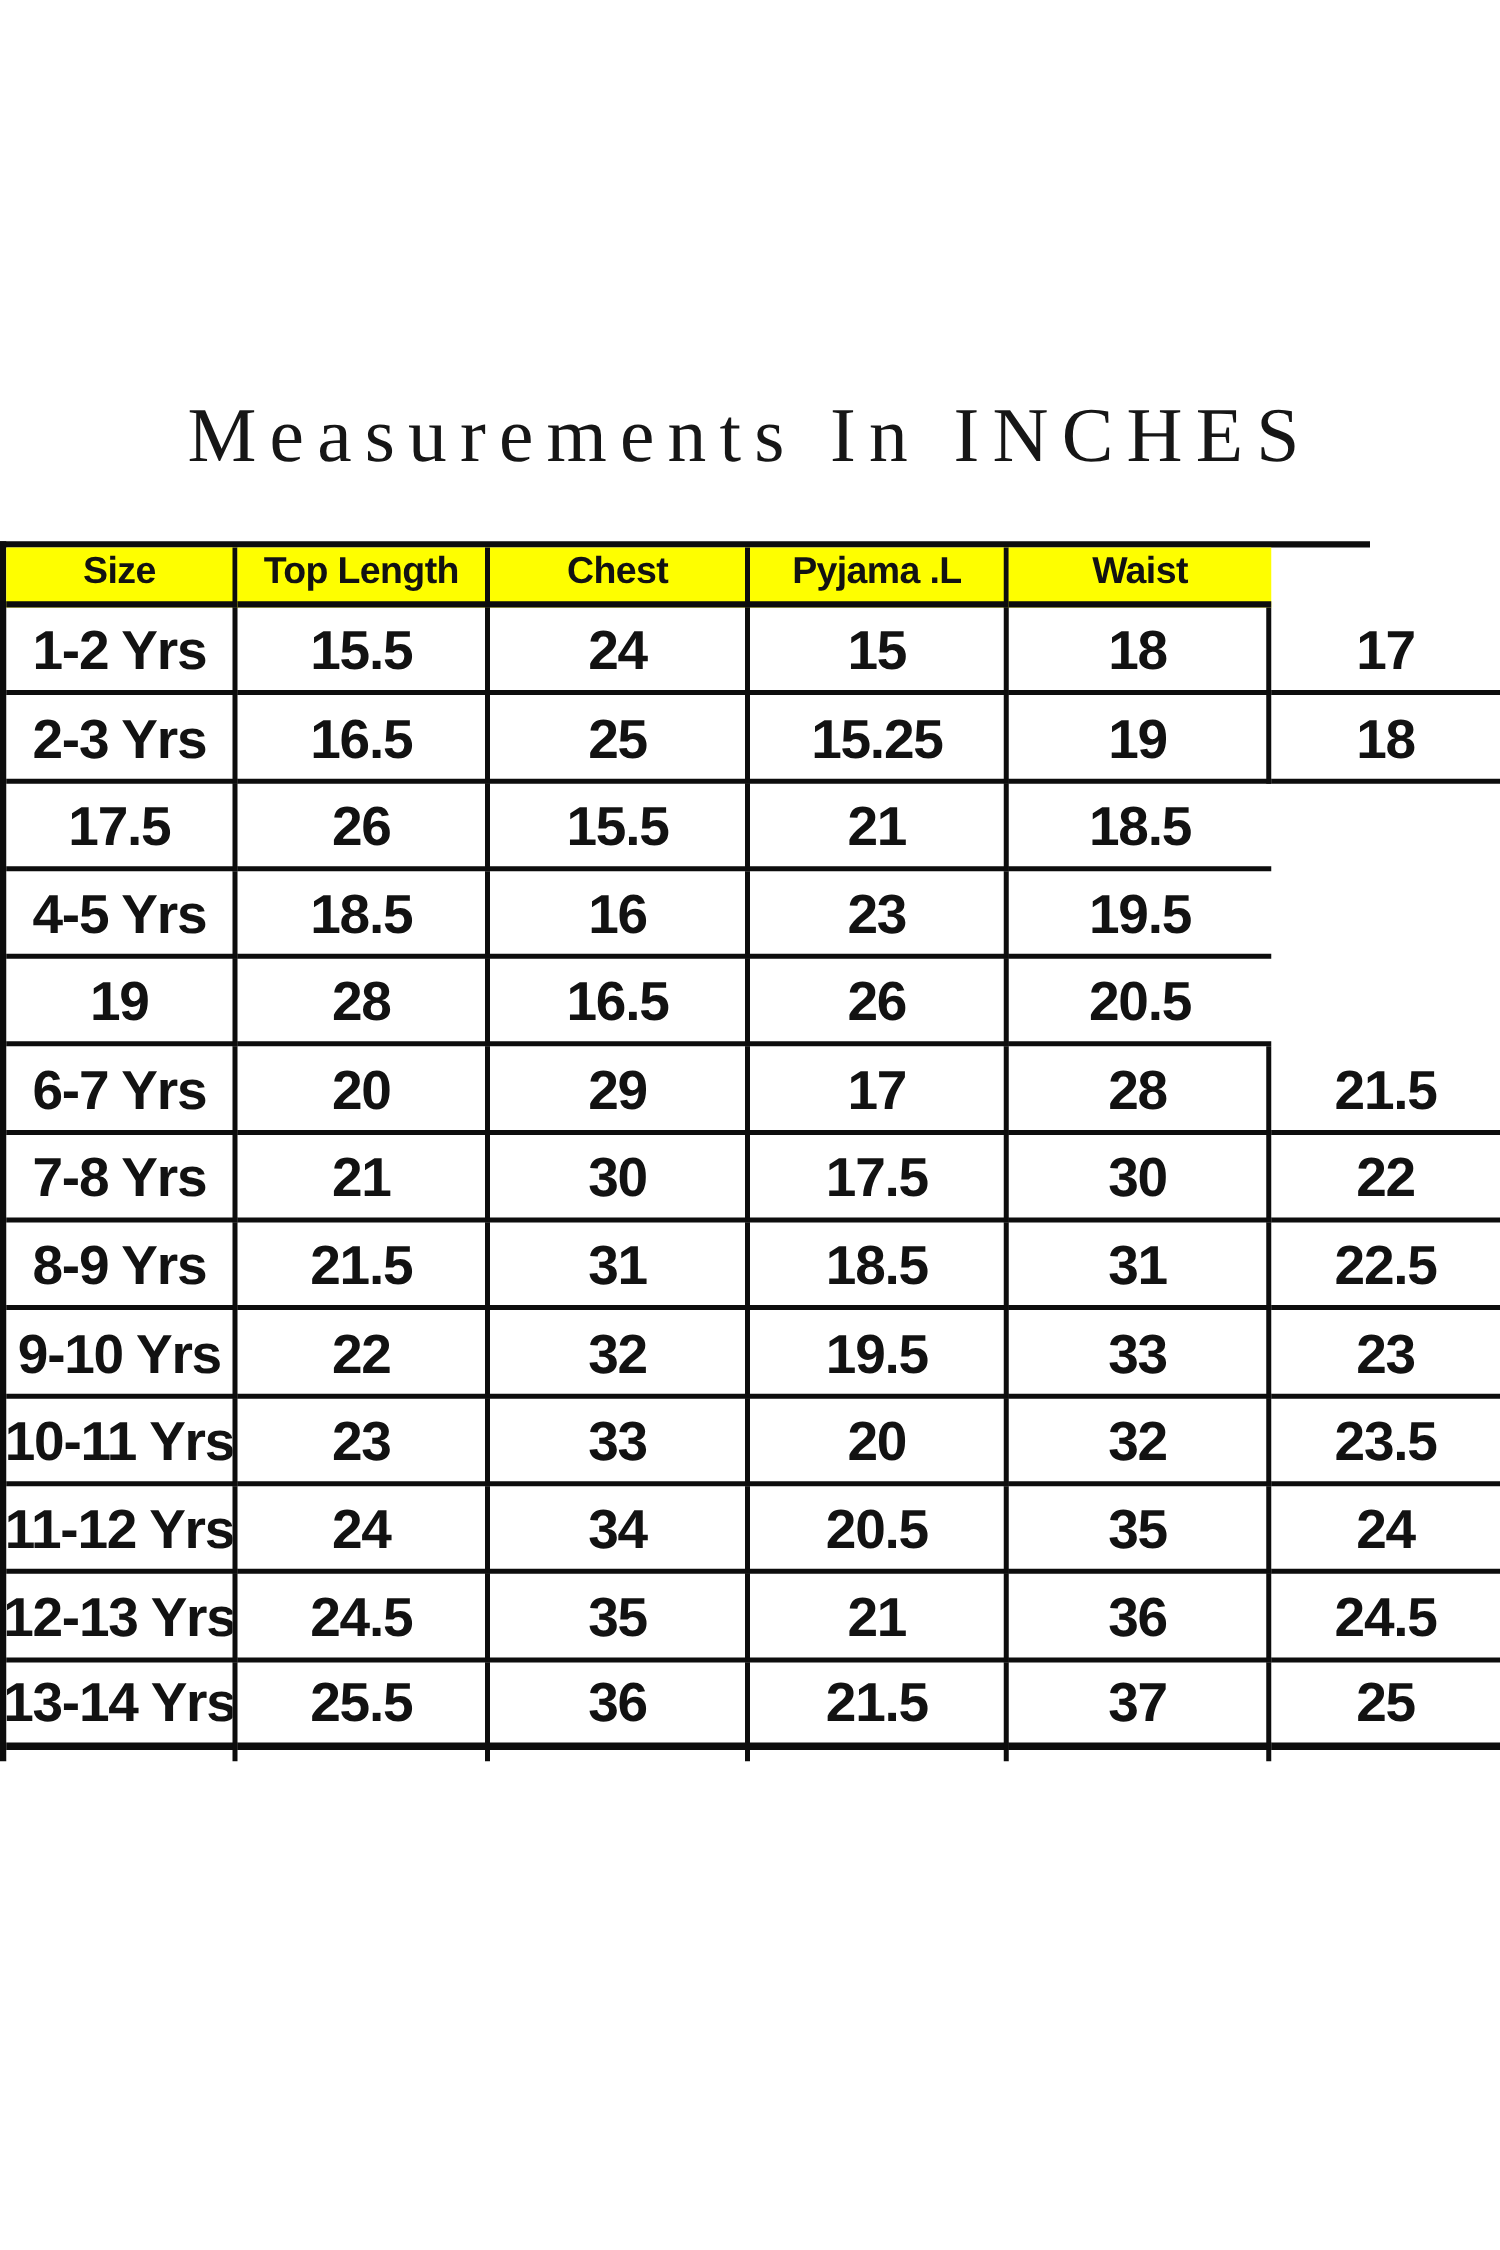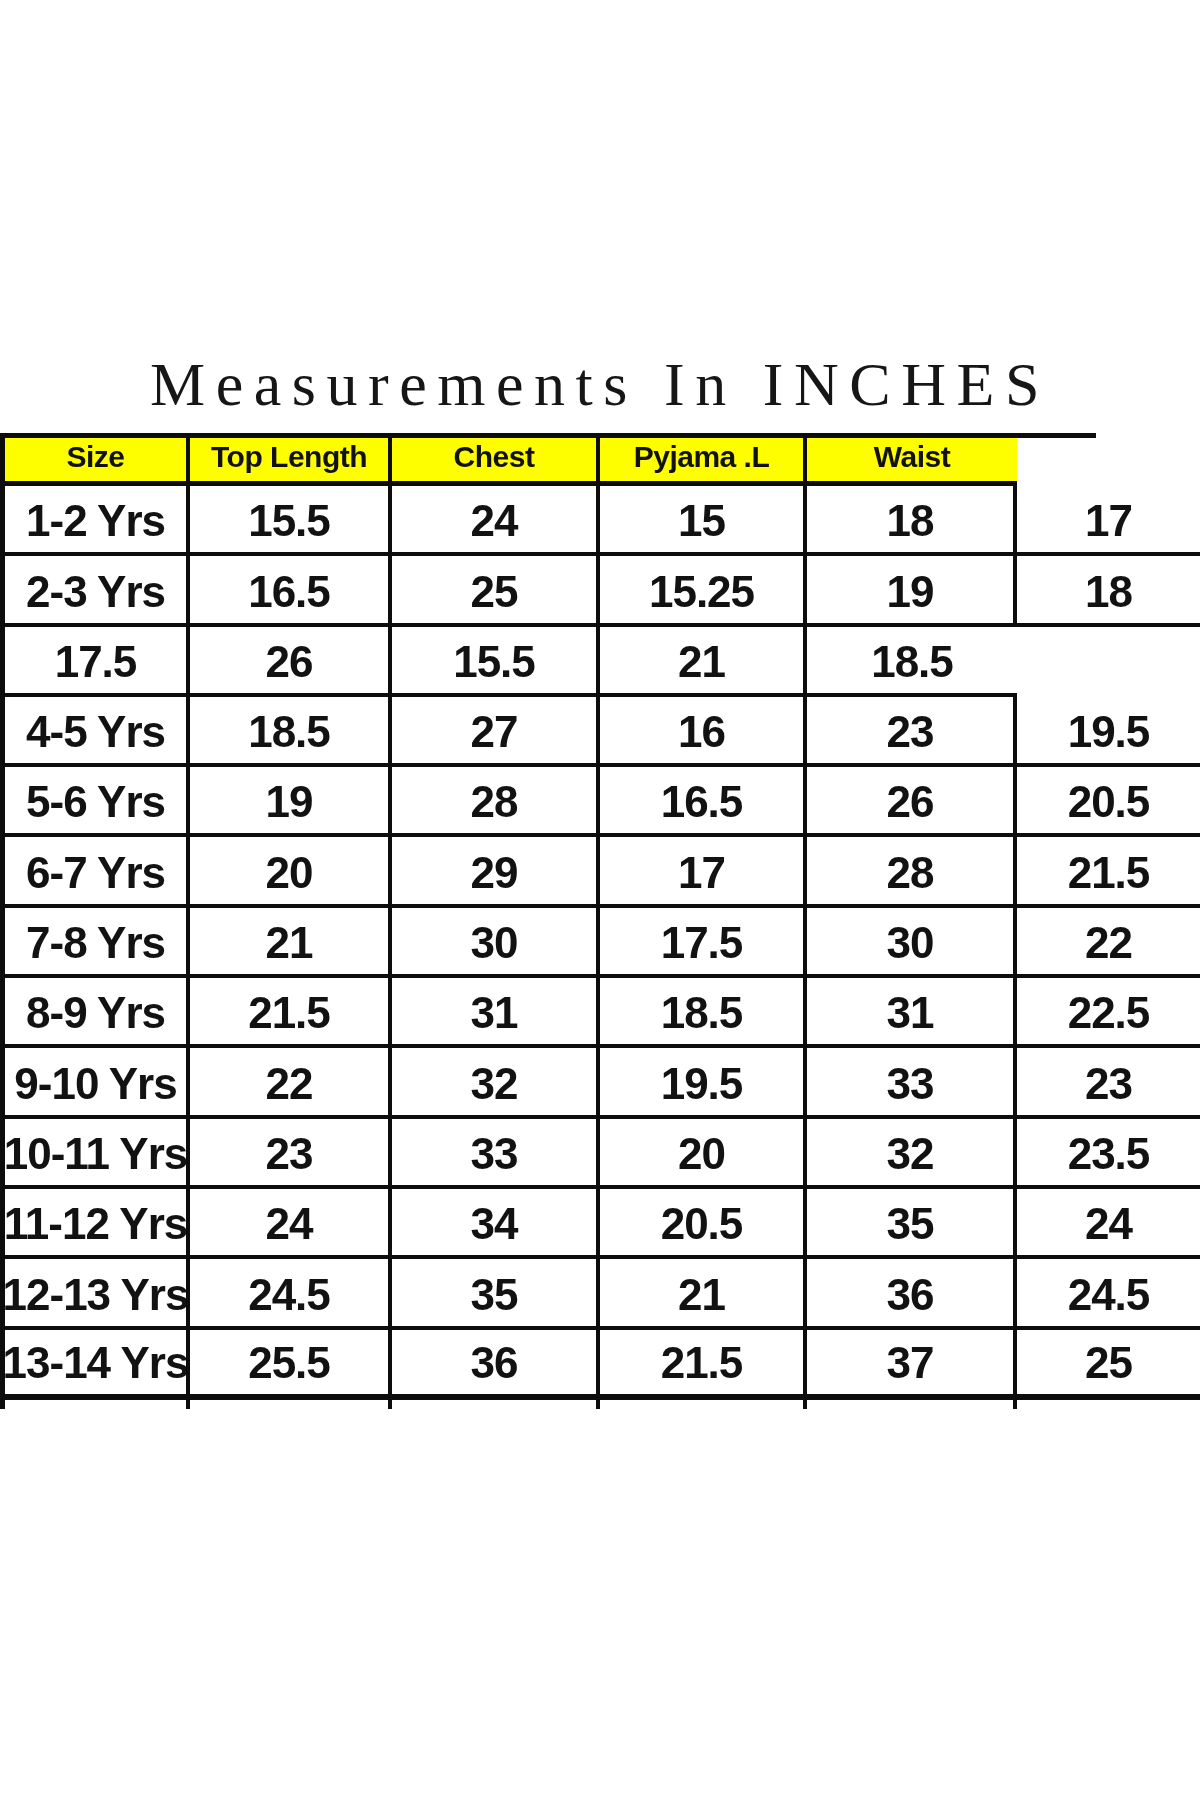--- a/index.html
+++ b/index.html
@@ -21,21 +21,20 @@
     position:absolute;
     top:318px;left:0;width:1200px;
     text-align:center;
     font-family:"Liberation Serif", serif;
     font-weight:400;
     font-size:62px;
     line-height:1;
     letter-spacing:0.17em;
     color:#161616;
     white-space:nowrap;
-    margin-top:35px;
   }
   .size-table{
     position:absolute;
     left:0;top:433px;width:1096px;
     border-top:5px solid var(--bc);
     border-left:5px solid var(--bc);
   }
   .row{
     display:grid;
     grid-template-columns:185px 202px 208px 207px 210px 183px;
@@ -106,27 +105,25 @@
       <div class="row">
         <div class="cell dcell">17.5</div>
         <div class="cell dcell">26</div>
         <div class="cell dcell">15.5</div>
         <div class="cell dcell">21</div>
         <div class="cell dcell">18.5</div>
       </div>
       <div class="row">
         <div class="cell dcell">4-5 Yrs</div>
         <div class="cell dcell">18.5</div>
-        <div class="cell dcell">27</div>
         <div class="cell dcell">16</div>
         <div class="cell dcell">23</div>
         <div class="cell dcell">19.5</div>
       </div>
       <div class="row">
-        <div class="cell dcell">5-6 Yrs</div>
         <div class="cell dcell">19</div>
         <div class="cell dcell">28</div>
         <div class="cell dcell">16.5</div>
         <div class="cell dcell">26</div>
         <div class="cell dcell">20.5</div>
       </div>
       <div class="row">
         <div class="cell dcell">6-7 Yrs</div>
         <div class="cell dcell">20</div>
         <div class="cell dcell">29</div>

